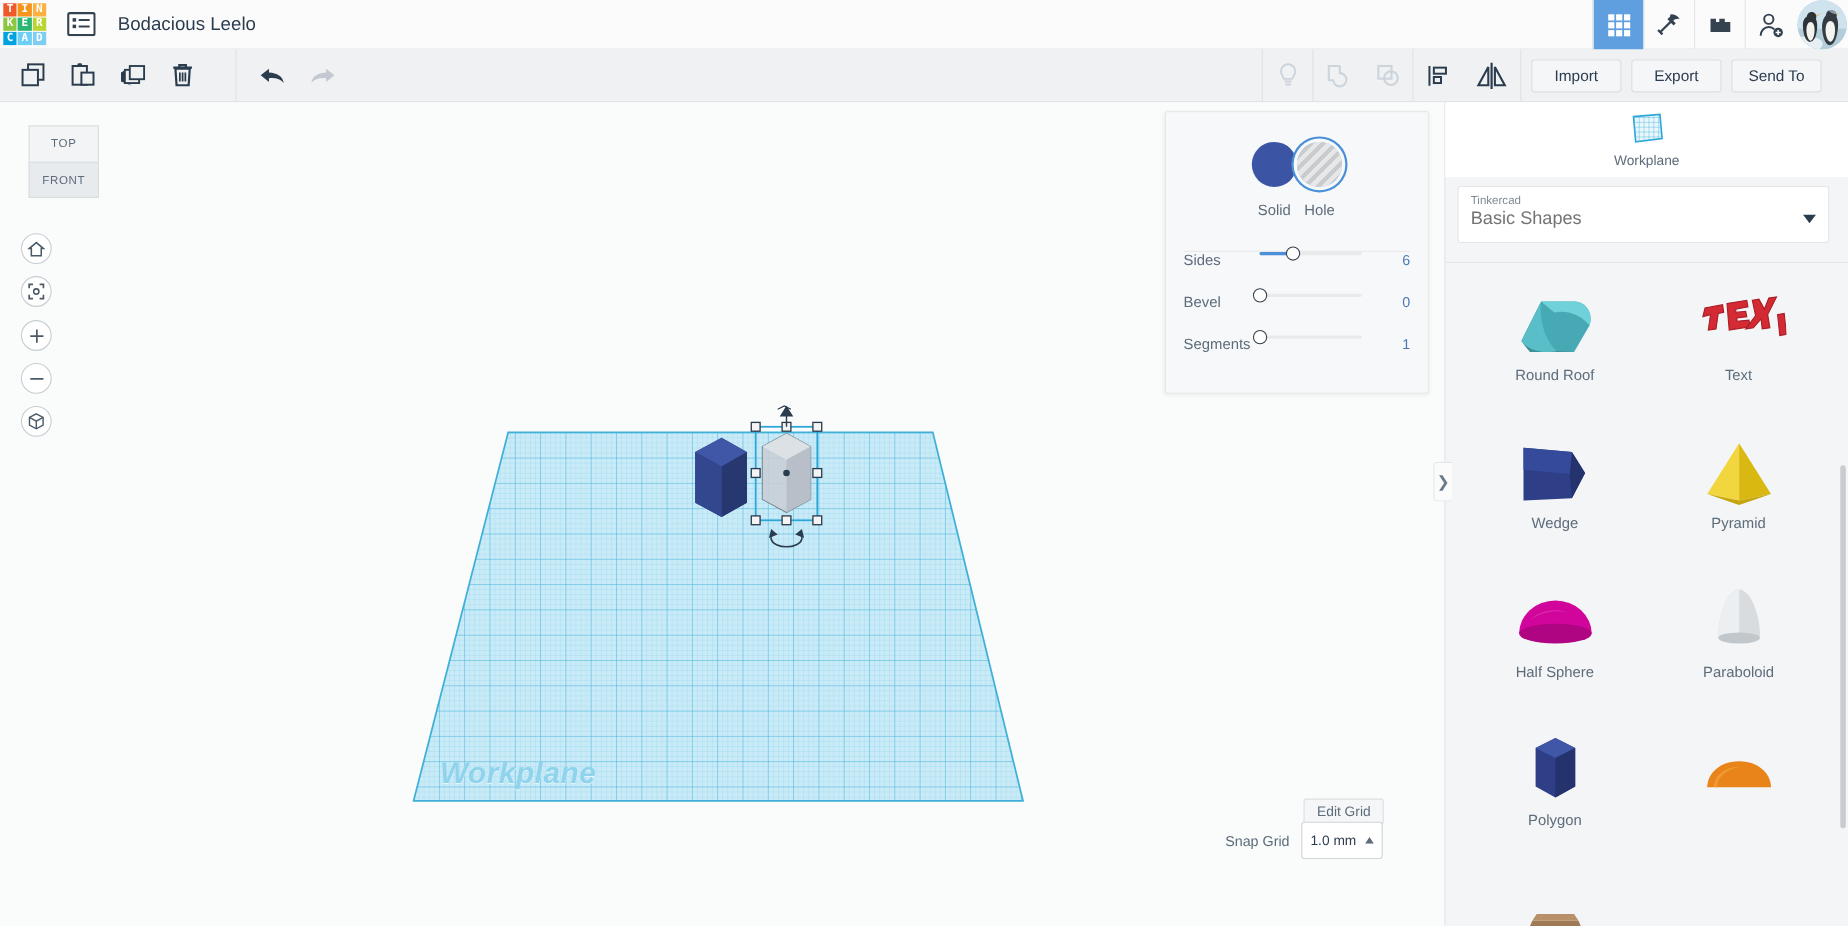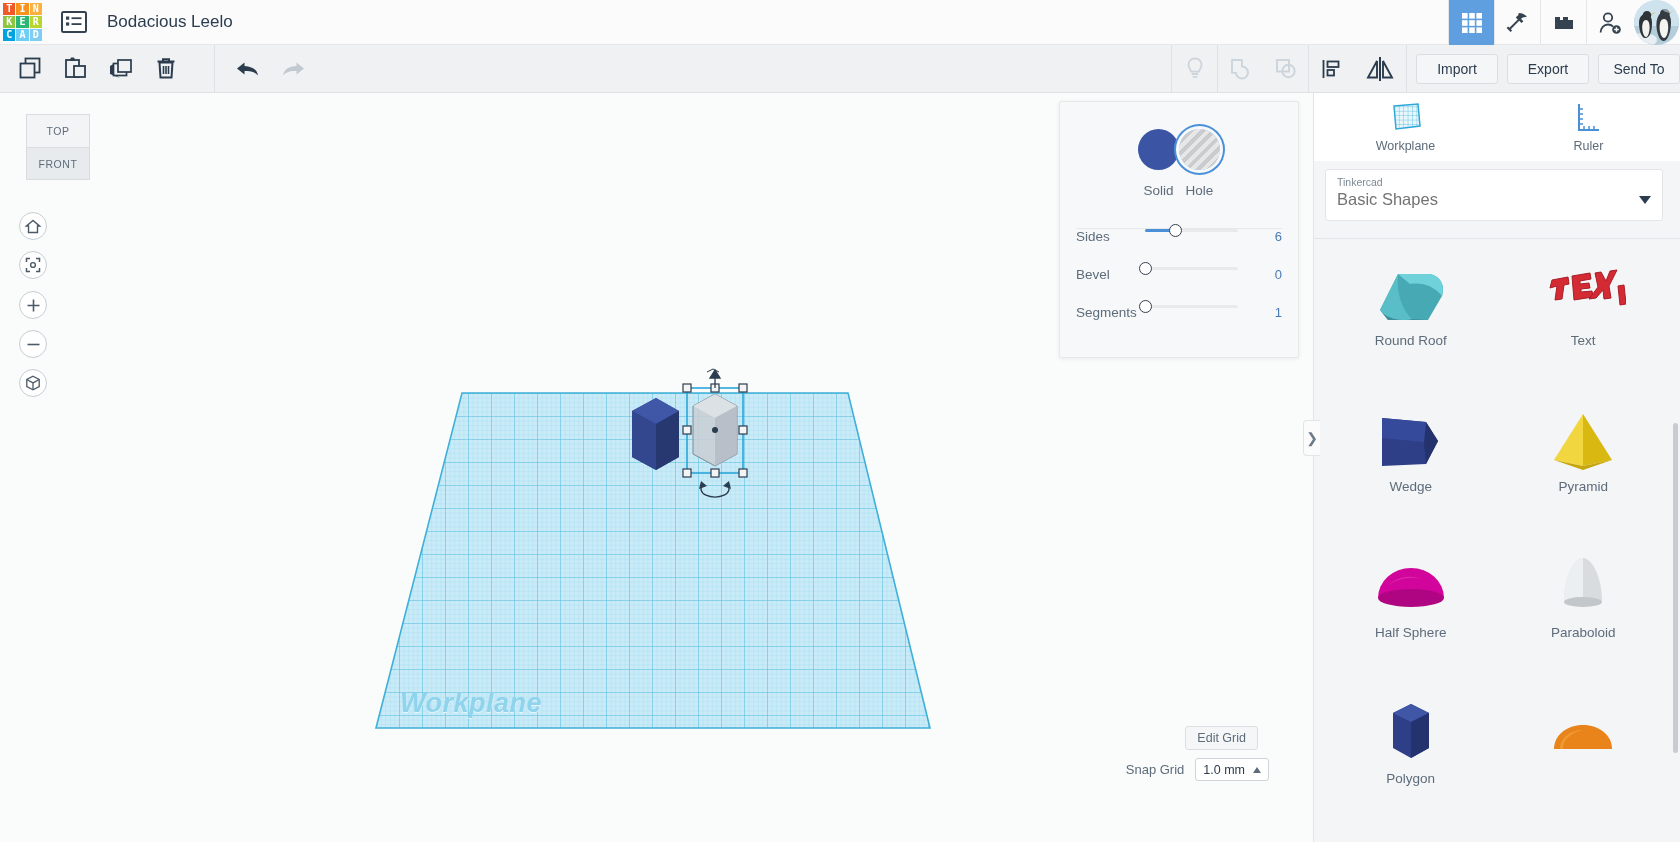--- a/index.html
+++ b/index.html
@@ -106,26 +106,26 @@
     text-shadow: 0 1px 0 #e4f5fb;
   }
   .edit-grid-btn {
     position: absolute; right: 55px; bottom: 92px;
     height: 24px; padding: 0 11px; background: #f5f6f7;
     border: 1px solid #dcdfe2; border-radius: 3px;
     font-size: 12.5px; color: #5d6c7b; cursor: pointer;
     display: flex; align-items: center;
   }
   .snap-row {
-    position: absolute; right: 44px; bottom: 61px;
+    position: absolute; right: 56px; bottom: 61px;
     display: flex; align-items: center; gap: 11px;
   }
   .snap-label { font-size: 13px; color: #5d6c7b; }
   .snap-select {
-    height: 23px; padding: 0 7px; background: #fff;
+    height: 34px; padding: 0 7px; background: #fff;
     border: 1px solid #cfd4d8; border-radius: 3px;
     font-size: 12.5px; color: #2b3c4e; cursor: pointer;
     display: flex; align-items: center; gap: 8px;
   }
 
   
   .inspector {
     position: absolute; left: 1059px; top: 101px; width: 240px;
     background: #f7f8f9; border: 1px solid #e6e8ea;
     border-radius: 2px; box-shadow: 0 1px 4px rgba(0,0,0,.07);
@@ -194,21 +194,21 @@
     border: 1px solid #e3e5e8; border-radius: 3px;
     padding: 6px 11px 0 11px; cursor: pointer; position: relative;
   }
   .sb-dd-sub { font-size: 10.5px; color: #7d8a95; }
   .sb-dd-main { font-size: 16.5px; color: #737373; margin-top: 2px; }
   .sb-dd-caret { position: absolute; right: 11px; top: 20px; }
   .sb-grid {
     position: absolute; left: 0; top: 145px; width: 366px; height: 604px;
     overflow: hidden; padding: 6px 18px 0 18px;
     display: grid; grid-template-columns: 1fr 1fr;
-    grid-auto-rows: 131px; gap: 15px;
+    grid-auto-rows: 131px; gap: 4px;
     border-top: 1px solid #e3e5e8;
   }
   .shape-cell {
     display: flex; flex-direction: column; align-items: center;
     justify-content: flex-start; padding-top: 12px; cursor: pointer;
   }
   .shape-art { height: 74px; display: flex; align-items: center; justify-content: center; }
   .shape-name { font-size: 13.5px; color: #5d6c7b; margin-top: 2px; }
   .sb-scrollbar {
     position: absolute; right: 2px; top: 330px; width: 5px; height: 330px;
@@ -381,21 +381,21 @@
       <svg width="30" height="26" viewBox="0 0 30 26">
         <path d="M15 1v24" stroke="#2b3c4e" stroke-width="2"></path>
         <path d="M12 21.5L12 5 3 21.5z" fill="none" stroke="#2b3c4e" stroke-width="1.9"></path>
         <path d="M18 21.5L18 5 27 21.5z" fill="none" stroke="#2b3c4e" stroke-width="1.9"></path>
       </svg>
     </div>
     <div class="tool-sep"></div>
 
     <button class="btn-outline">Import</button>
     <button class="btn-outline">Export</button>
-    <button class="btn-outline" style="margin-right:0">Send To</button>
+    <button class="btn-outline" style="margin-right:24px">Send To</button>
   </div>
 
   <div class="canvas">
 
     <div class="viewcube">
       <div class="vc-face vc-top">TOP</div>
       <div class="vc-face vc-front">FRONT</div>
     </div>
 
     <div class="navbtn" style="top:119px">
@@ -562,27 +562,20 @@
           <defs>
             <pattern id="wpgrid" width="4.4" height="4.4" patternUnits="userSpaceOnUse">
               <path d="M0 0H4.4M0 0V4.4" stroke="#4eb8dd" stroke-width="0.8" fill="none"></path>
             </pattern>
           </defs>
           <polygon points="4,4 28,2 30,24 6,27" fill="#e9f7fc" stroke="#2ba6d9" stroke-width="1.5"></polygon>
           <polygon points="4,4 28,2 30,24 6,27" fill="url(#wpgrid)"></polygon>
         </svg>
         <div class="sb-tool-label">Workplane</div>
       </div>
-      <div class="sb-tool">
-        <svg width="28" height="30" viewBox="0 0 28 30">
-          <path d="M4 2v26h20" fill="none" stroke="#4a90d9" stroke-width="2"></path>
-          <path d="M4 7h4M4 12h4M4 17h4M4 22h4M9 24v4M14 24v4M19 24v4" stroke="#4a90d9" stroke-width="1.5"></path>
-        </svg>
-        <div class="sb-tool-label">Ruler</div>
-      </div>
     </div>
 
     <div class="sb-dropdown">
       <div class="sb-dd-sub">Tinkercad</div>
       <div class="sb-dd-main">Basic Shapes</div>
       <div class="sb-dd-caret">
         <svg width="12" height="8" viewBox="0 0 12 8">
             <path d="M0 0h12L6 8z" fill="#2b3c4e"></path>
           </svg>
       </div>

